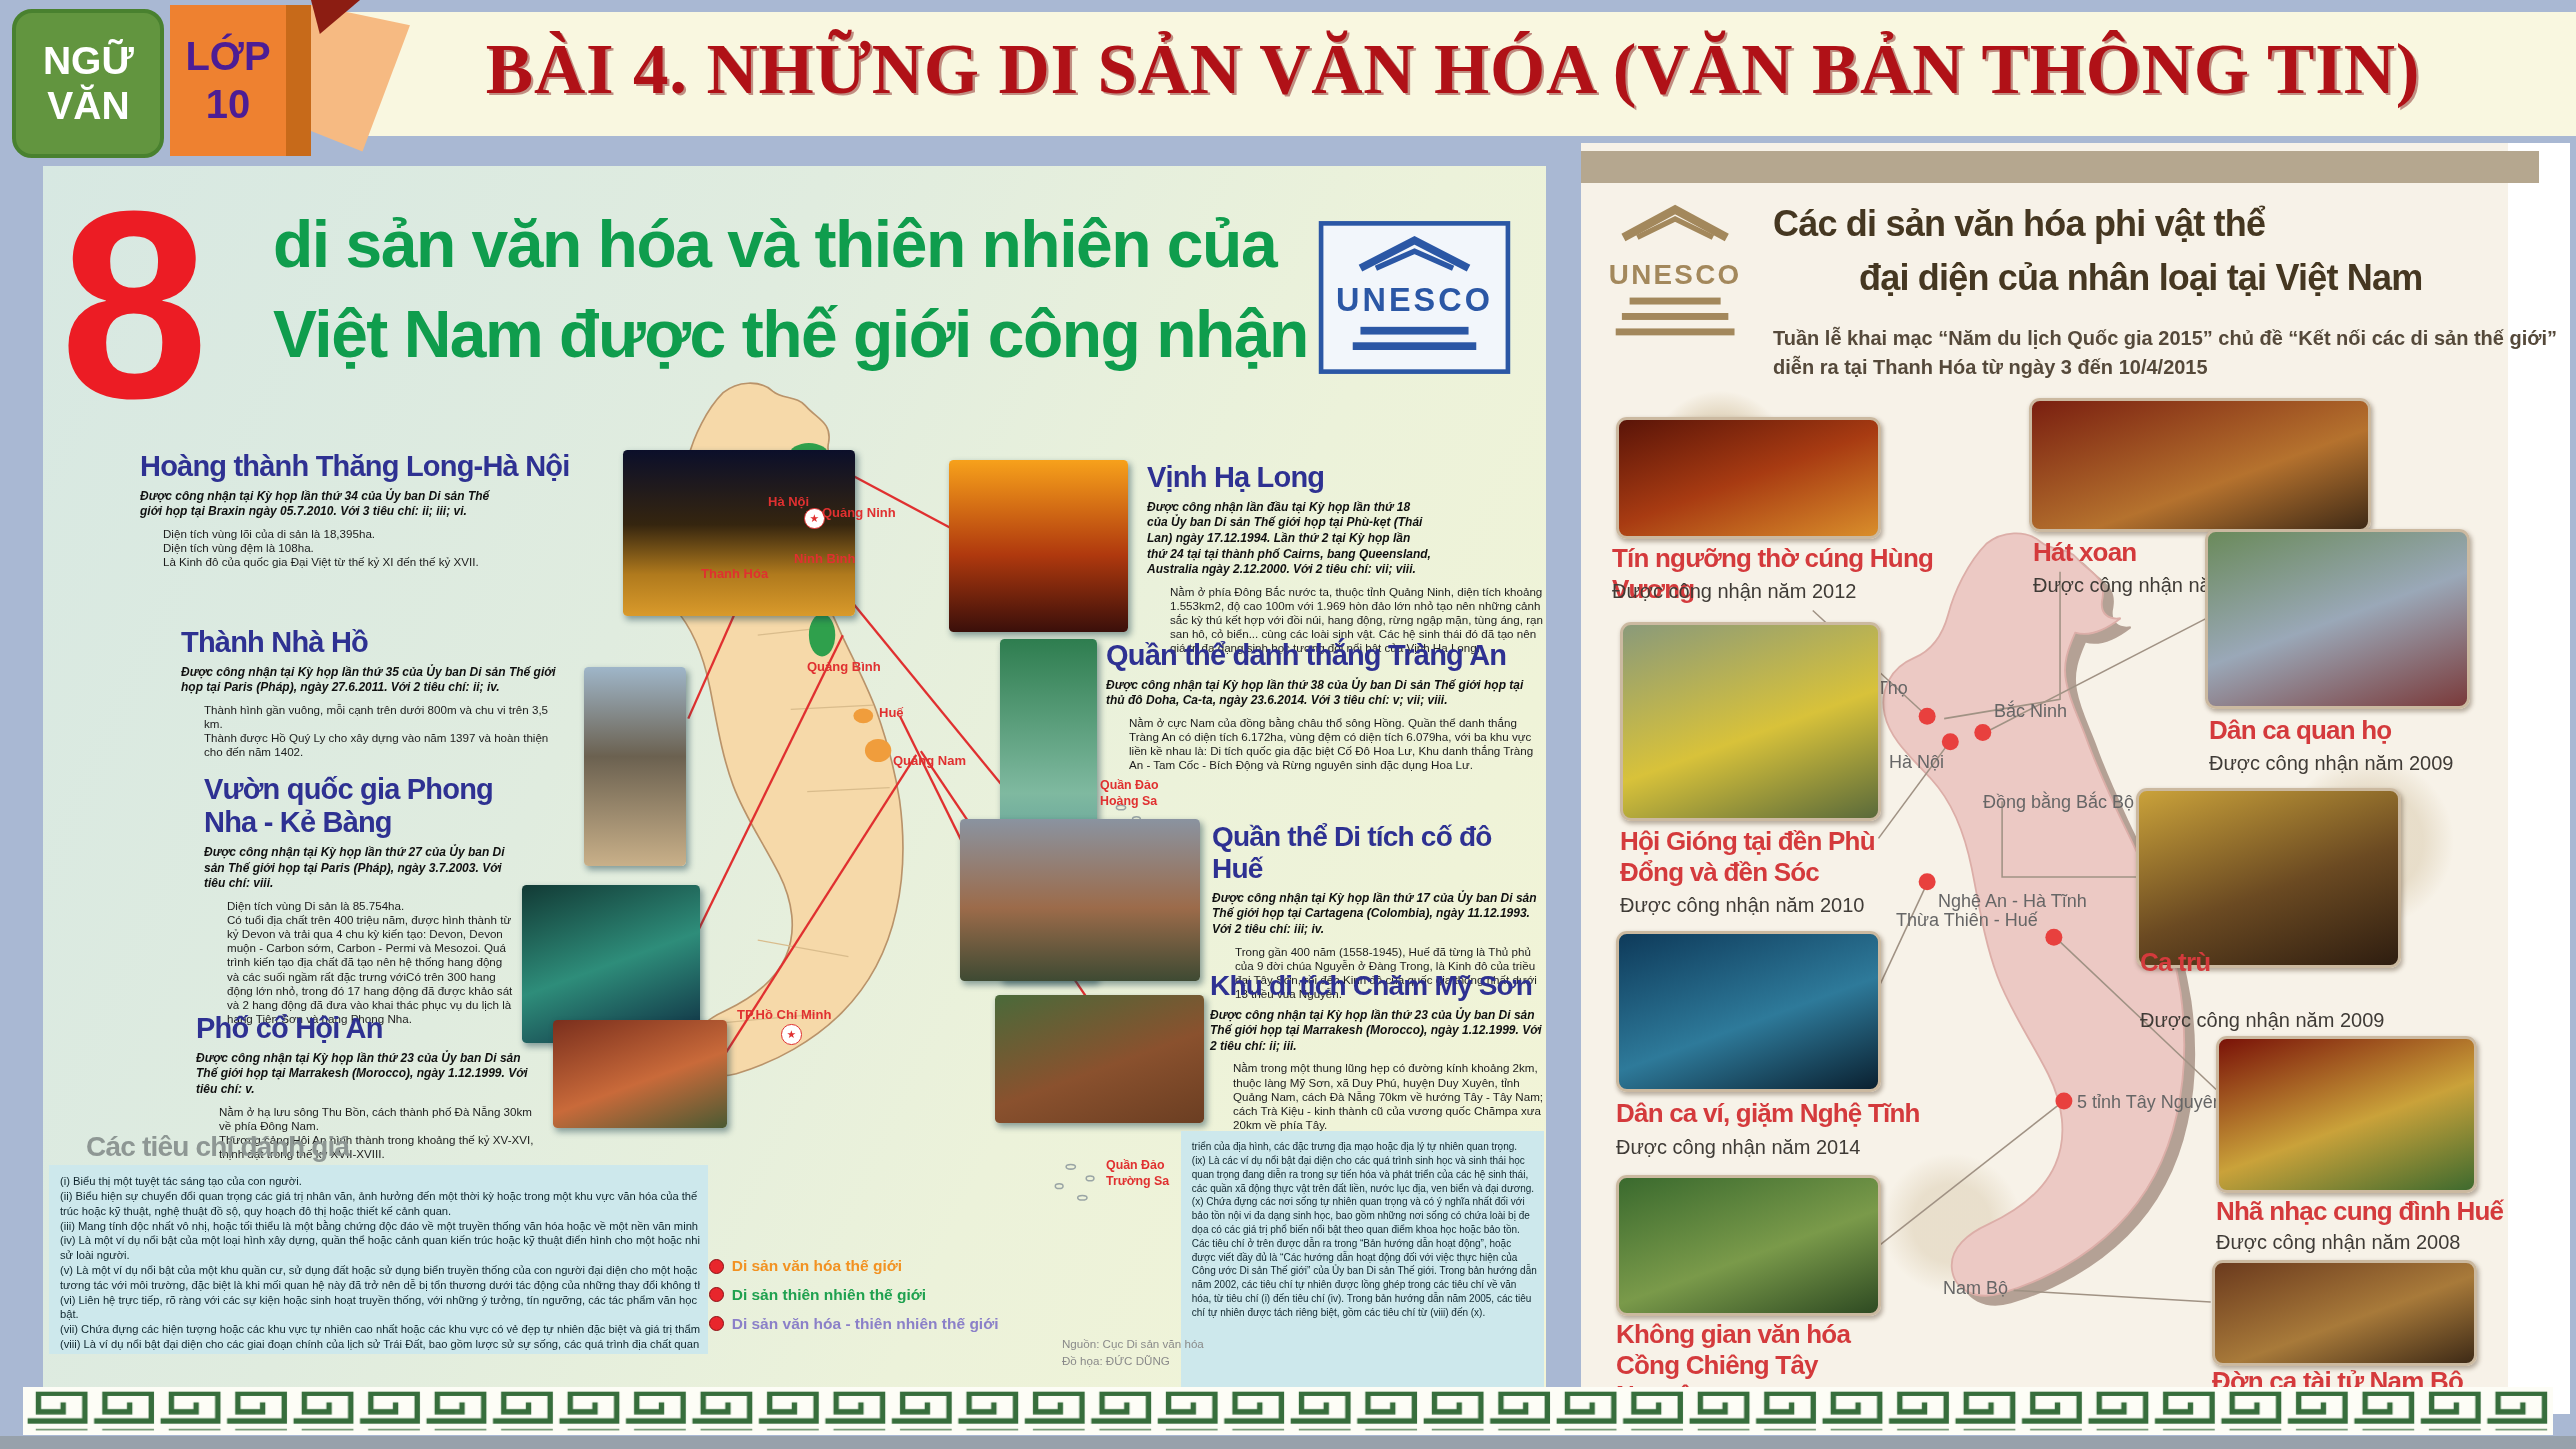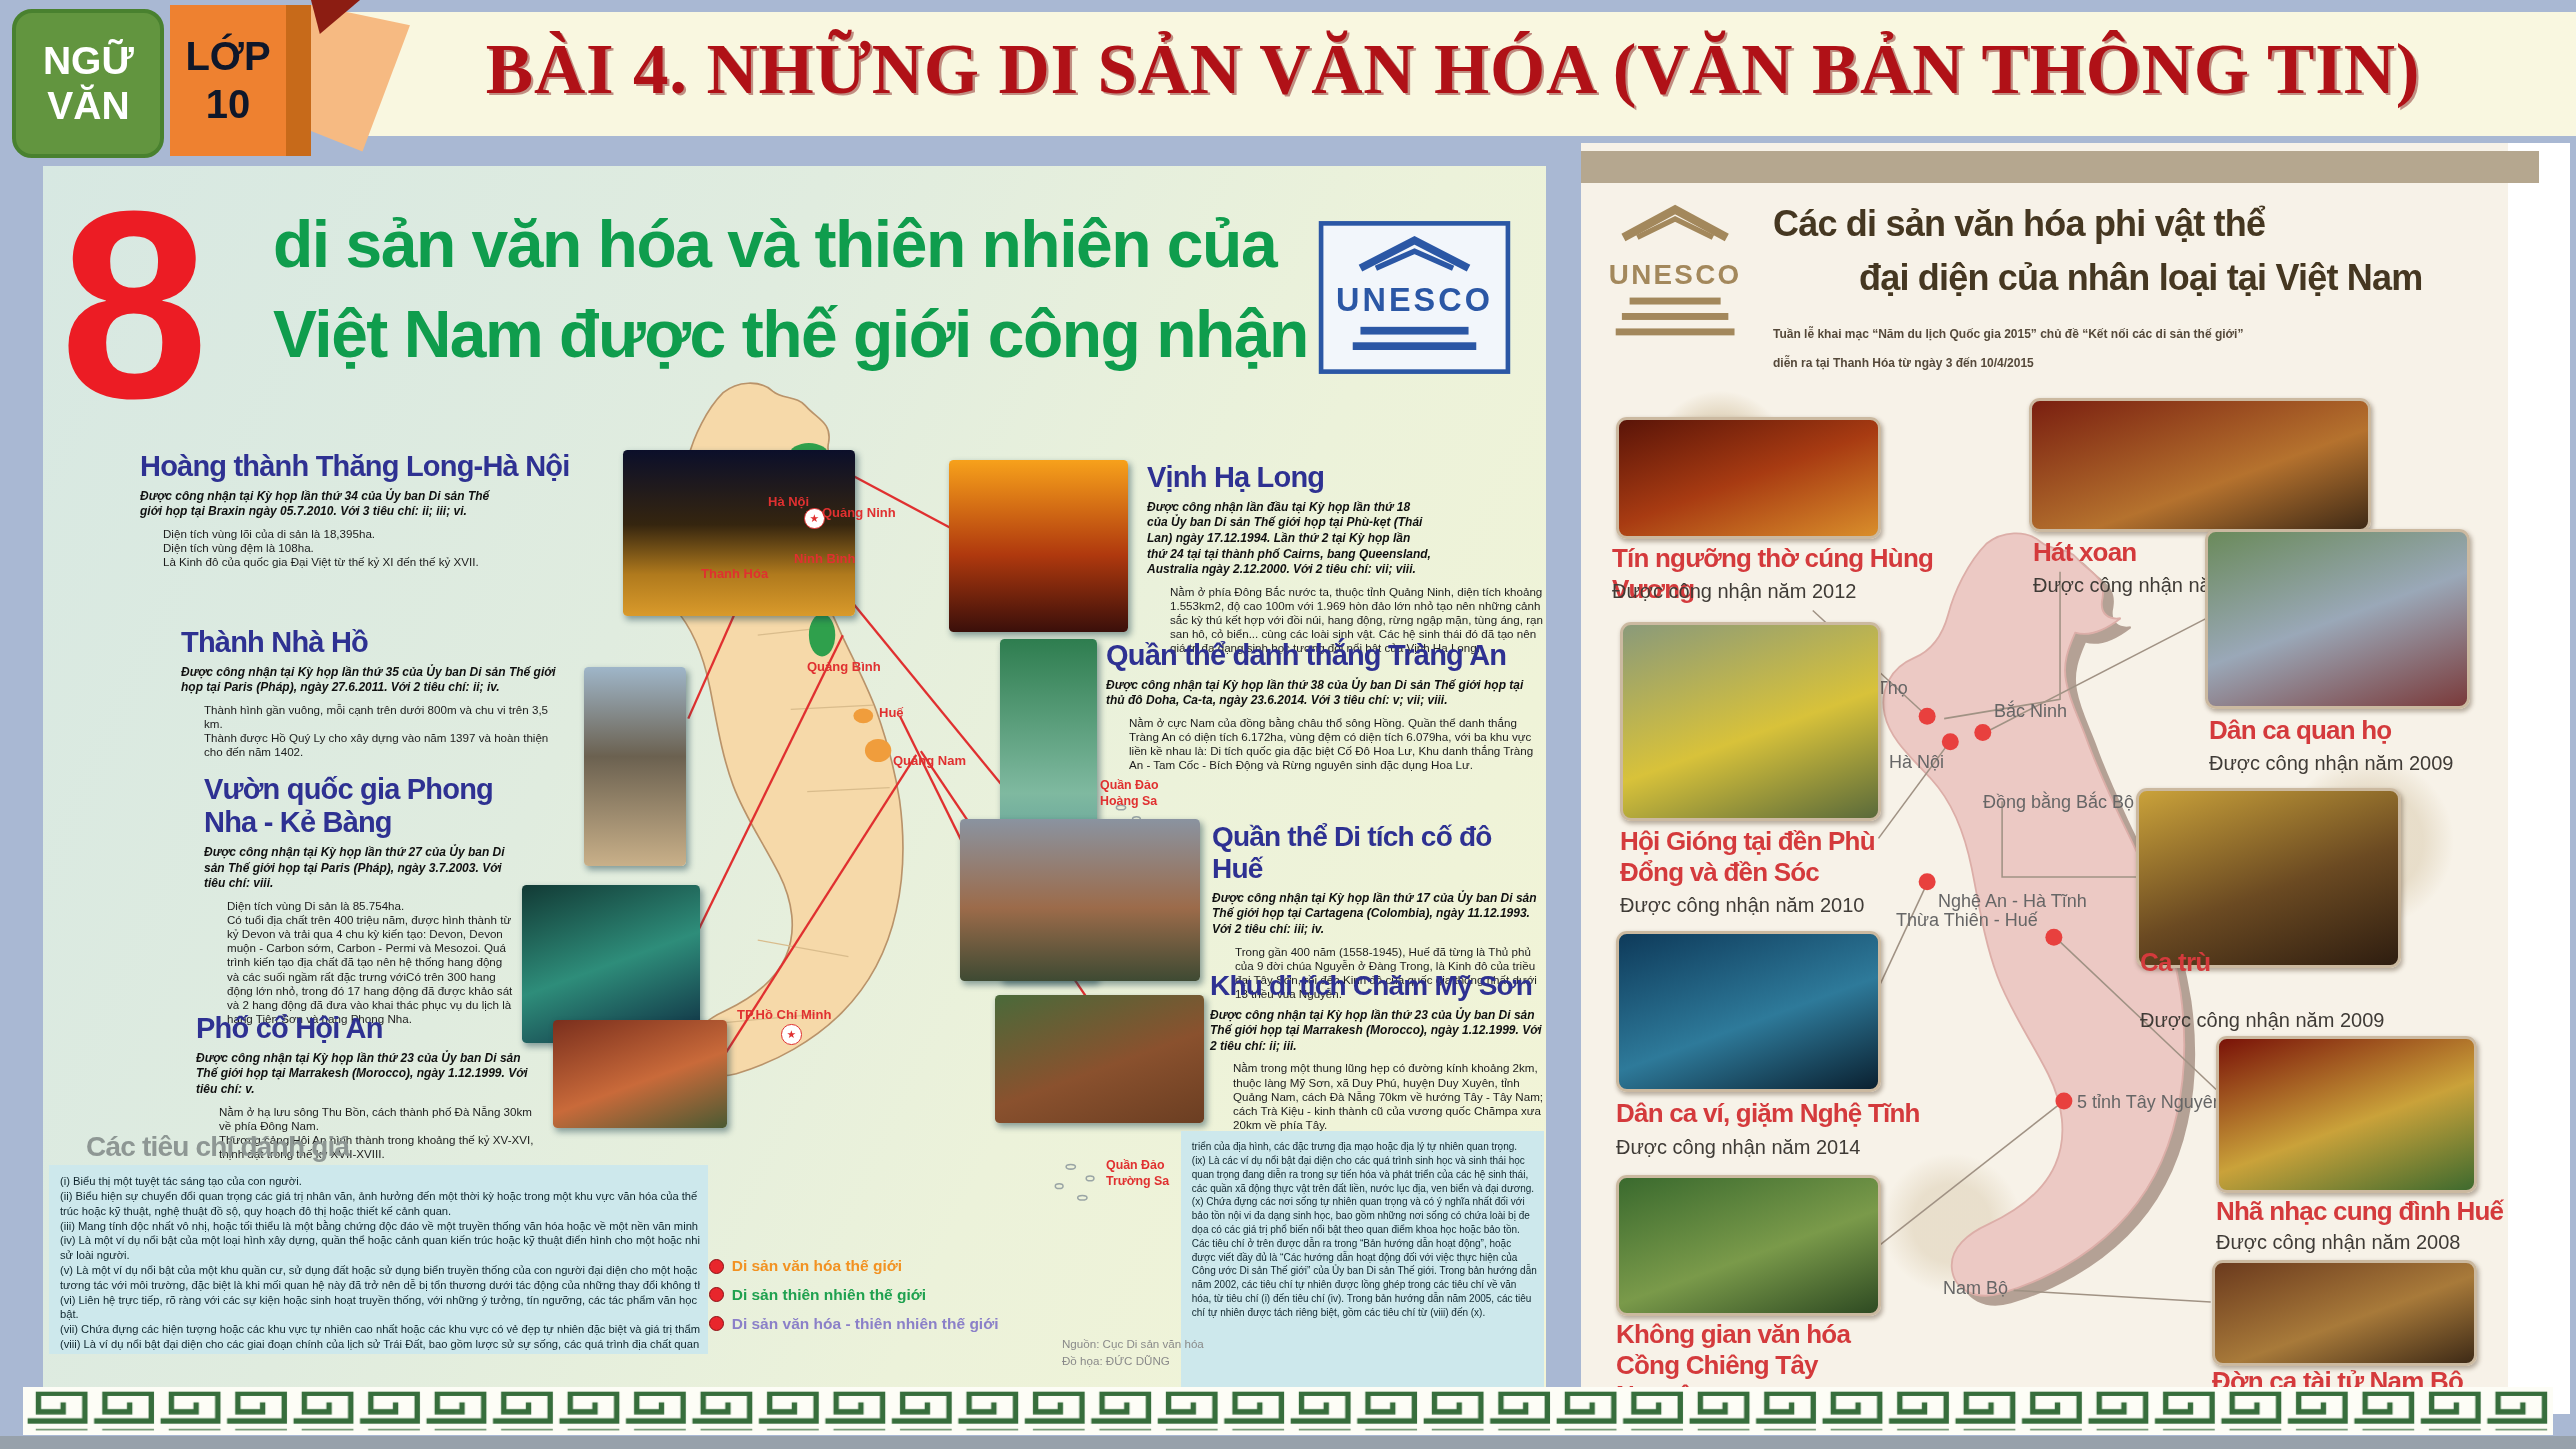--- a/index.html
+++ b/index.html
@@ -5,21 +5,21 @@
   html,body{margin:0;padding:0;background:#a9b8d3;font-family:"Liberation Sans",sans-serif;}
   #canvas{position:relative;width:2576px;height:1449px;background:#a9b8d3;overflow:hidden;}
   .abs{position:absolute;}
   .pre{white-space:pre-line;}
   
   #banner{left:332px;top:12.4px;width:2244px;height:124px;background:#f9f7e0;}
   #main-title{left:371px;top:29px;width:2164px;text-align:center;font-family:"Liberation Serif",serif;
     font-weight:bold;font-size:71px;color:#b01117;text-shadow:2.3px 2.3px 0 rgba(122,13,16,.45);letter-spacing:0.8px;}
   #subject-box{left:12.4px;top:9.3px;width:144px;height:141px;background:#62953f;border:4.6px solid #49812f;border-radius:20px;
     color:#fff;font-weight:bold;font-size:39px;text-align:center;display:flex;align-items:center;justify-content:center;line-height:1.15;}
-  #grade-box{left:170px;top:4.6px;width:116px;height:151px;background:#ee8130;color:#0f172a;font-weight:bold;
+  #grade-box{left:170px;top:4.6px;width:116px;height:151px;background:#ee8130;color:#4c1d95;font-weight:bold;
     text-align:center;font-size:40px;display:flex;flex-direction:column;align-items:center;justify-content:center;line-height:1.2;}
   #grade-fold1{left:286px;top:4.6px;width:25px;height:151px;background:#c76a1a;}
   #grade-fold2{left:311px;top:4.6px;width:99px;height:147px;background:#f6ba82;clip-path:polygon(0 0,100% 14%,52% 100%,0 86%);}
   #grade-notch{left:311px;top:0px;width:49px;height:34px;background:#8c1d12;clip-path:polygon(0 0,100% 0,18% 100%);}
   
   #lg{left:43px;top:166px;width:1503px;height:1225px;
       background:linear-gradient(115deg,#d7e8e2 0%,#e0ecdf 38%,#ecf2da 68%,#f2f4d6 100%);}
   #big8{left:17px;top:4.6px;font-size:267px;font-weight:bold;color:#ec1c24;line-height:1;}
   .lg-title{left:230px;font-size:66px;font-weight:bold;color:#0f9d4d;letter-spacing:-1.5px;white-space:nowrap;}
   .sec-title{font-size:29px;font-weight:bold;color:#2e3192;letter-spacing:-0.8px;line-height:1.15;}
@@ -40,21 +40,21 @@
   #credits{font-size:11.6px;color:#8a8a8a;line-height:1.5;}
   
   #rg{left:1581px;top:143px;width:989px;height:1271px;background:#ffffff;}
   #rg-paper{left:0;top:0;width:927px;height:1271px;
     background:radial-gradient(circle at 15% 25%,rgba(196,174,132,.38) 0 46px,transparent 70px),
                radial-gradient(circle at 85% 55%,rgba(196,174,132,.30) 0 54px,transparent 85px),
                radial-gradient(circle at 40% 85%,rgba(196,174,132,.28) 0 39px,transparent 70px),
                #f7f2e8;}
   #rg-strip{left:0;top:7.7px;width:958px;height:32px;background:#b5a78f;}
   .rg-title{font-size:36px;font-weight:bold;color:#453721;letter-spacing:-0.8px;white-space:nowrap;}
-  .rg-sub{font-size:12px;font-weight:bold;color:#55493a;white-space:nowrap;}
+  .rg-sub{font-size:20px;font-weight:bold;color:#55493a;white-space:nowrap;}
   .rlabel{font-size:26px;font-weight:bold;color:#d43a3c;letter-spacing:-0.8px;line-height:1.18;}
   .ryear{font-size:20px;color:#3f3b36;}
   .rmap-label{font-size:18px;color:#666;white-space:nowrap;}
   .rphoto{border-radius:10.8px;border:3.1px solid #cbb9a0;box-shadow:1.5px 2.3px 4.6px rgba(90,70,50,.4);}
   
   .ph-citadel{background:linear-gradient(180deg,#0b0f2a 0%,#35250f 45%,#b07a1d 75%,#d99a2b 100%);}
   .ph-nhaho{background:linear-gradient(180deg,#9fb6c9 0%,#6b6150 45%,#c9b089 100%);}
   .ph-cave{background:linear-gradient(160deg,#123a35 0%,#2e8d7a 50%,#0e2a40 100%);}
   .ph-bridge{background:linear-gradient(160deg,#7a2f1d 0%,#c96a3a 55%,#4a5a33 100%);}
   .ph-halong{background:linear-gradient(180deg,#f7a11b 0%,#b0390e 55%,#3a0f0a 100%);}

